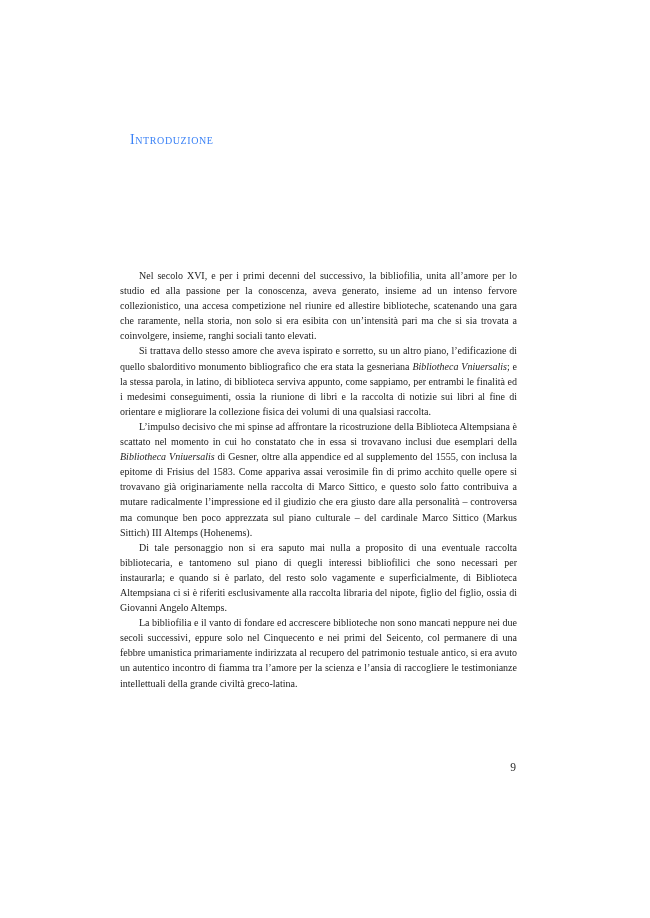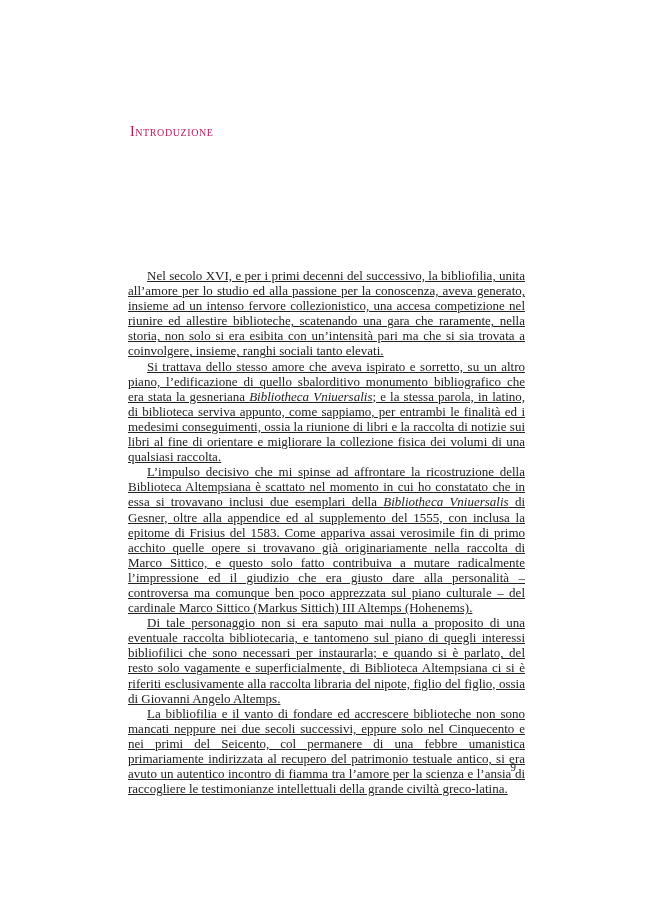--- a/index.html
+++ b/index.html
@@ -12,36 +12,35 @@
     width: 650px;
     height: 918px;
     background: #ffffff;
     overflow: hidden;
     font-family: "Liberation Serif", "DejaVu Serif", serif;
     color: #242424;
   }
   .chapter-heading {
     position: absolute;
     left: 130px;
-    top: 124px;
+    top: 132px;
     font-size: 14px;
     font-variant: small-caps;
     letter-spacing: 0.6px;
-    color: #be185d;
+    color: #3b82f6;
   }
   .body-text {
     position: absolute;
-    left: 128px;
+    left: 120px;
     top: 268px;
     width: 397px;
-    font-size: 13px;
+    font-size: 10px;
     line-height: 15.1px;
     text-align: justify;
     color: #222222;
-    text-decoration: underline;
   }
   .body-text p {
     margin: 0;
     padding: 0;
     text-indent: 19px;
   }
   .body-text i {
     font-style: italic;
   }
   .folio {

